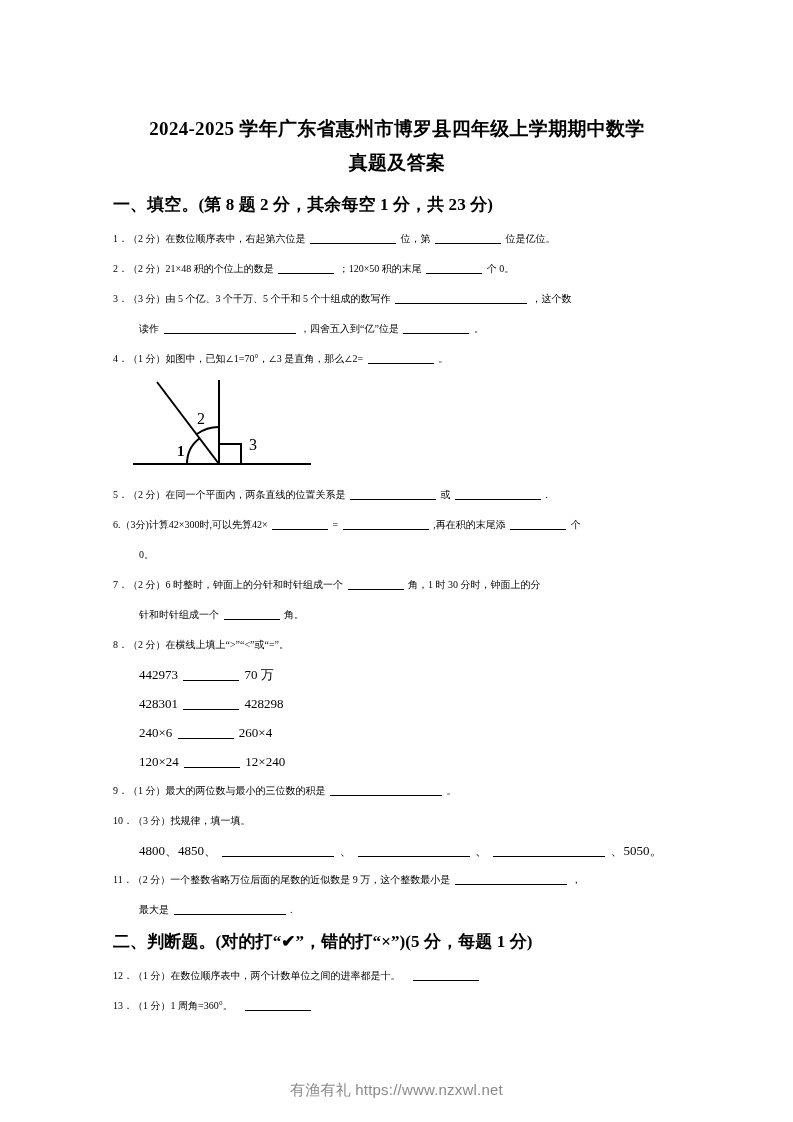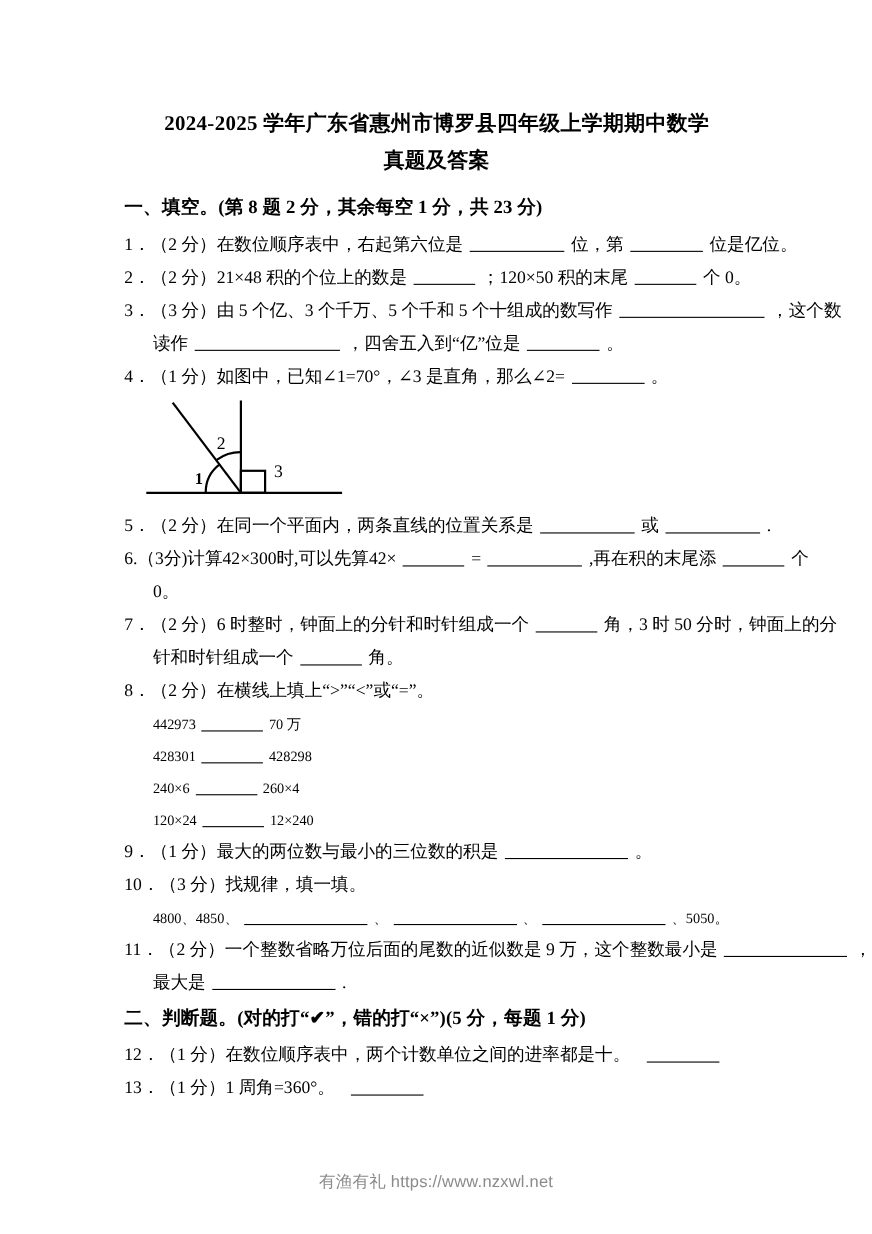--- a/index.html
+++ b/index.html
@@ -10,21 +10,21 @@
   body {
     width: 793px;
     height: 1122px;
     position: relative;
     font-family: "Liberation Serif", "DejaVu Serif", serif;
     color: #000000;
     overflow: hidden;
   }
   .page {
     position: absolute;
-    left: 0; top: 0;
+    left: 0; top: 16px;
     width: 793px;
     height: 936px;
     background: #fff;
     border-radius: 15px;
   }
   .content {
     position: absolute;
     left: 113px;
     top: 96px;
     width: 568px;
@@ -45,24 +45,25 @@
   .section-head {
     font-size: 17px;
     font-weight: bold;
     line-height: 22px;
     margin: 6px 0 8px 0;
     letter-spacing: 0.1px;
   }
 
   
   .q {
-    font-size: 16px;
+    font-size: 10px;
     line-height: 30px;
     margin: 0;
     position: relative;
+    font-family: Liberation Serif, serif;
   }
   .q-line {
     display: block;
     white-space: nowrap;
   }
   .q-indent { padding-left: 26px; }
 
   
   .blank {
     display: inline-block;
@@ -206,21 +207,21 @@
       </span>
       <span class="q-line q-indent">
         <span>0。</span>
       </span>
     </div>
 
     <div class="q">
       <span class="q-line">
         <span>7．（2 分）6 时整时，钟面上的分针和时针组成一个</span>
         <span class="blank b-s"></span>
-        <span>角，3 时 50 分时，钟面上的分</span>
+        <span>角，1 时 30 分时，钟面上的分</span>
       </span>
       <span class="q-line q-indent">
         <span>针和时针组成一个</span>
         <span class="blank b-s"></span>
         <span>角。</span>
       </span>
     </div>
 
     <div class="q">
       <span class="q-line">

